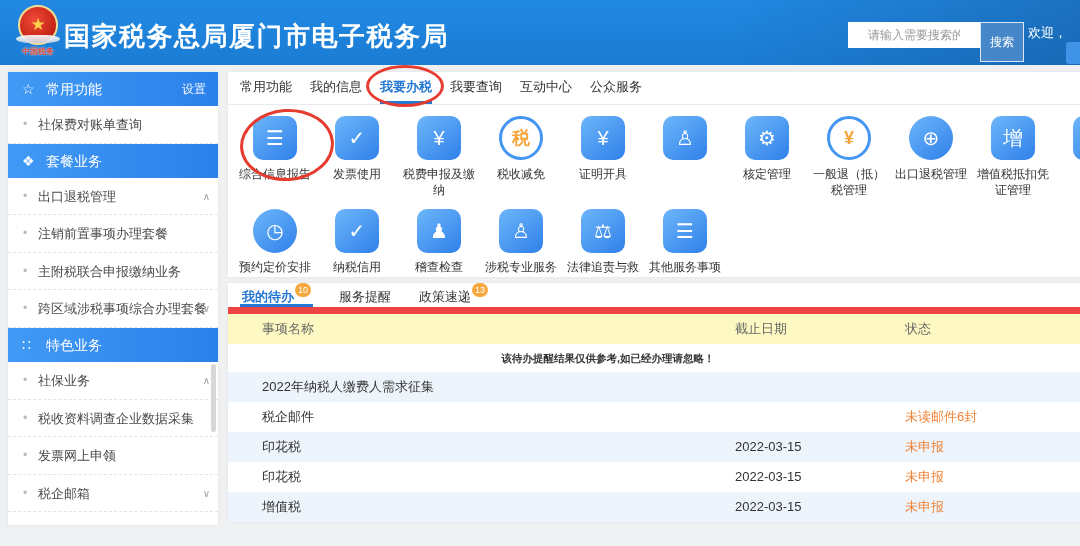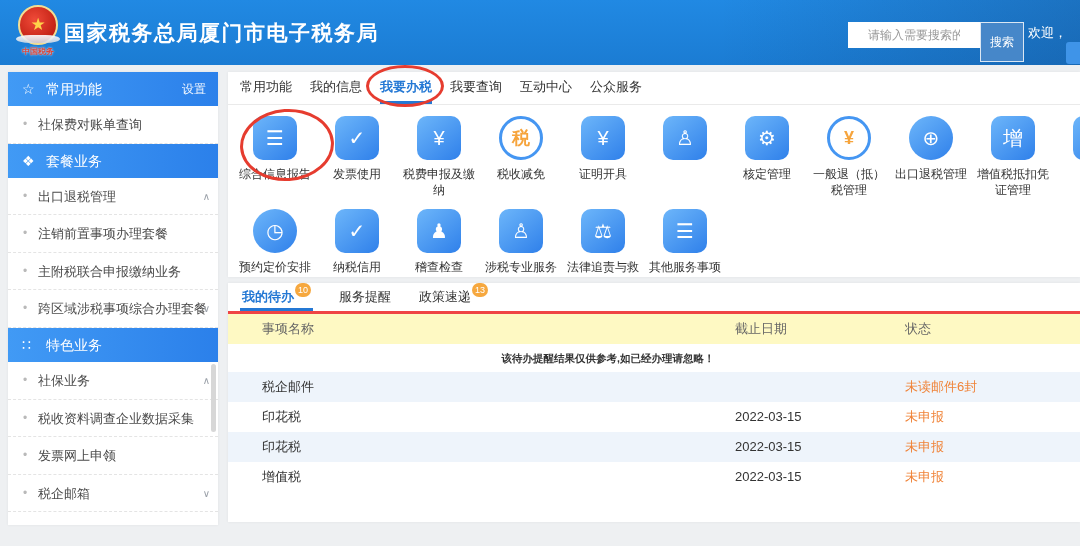--- a/index.html
+++ b/index.html
@@ -17,21 +17,21 @@
   .header::before{content:"";position:absolute;right:0;top:0;width:360px;height:65px;
     background:linear-gradient(90deg,rgba(255,255,255,0),rgba(15,55,105,.28));}
   .logo{position:absolute;left:14px;top:5px;width:48px;text-align:center;}
   .emblem{width:40px;height:40px;margin:0 auto;border-radius:50%;
     background:radial-gradient(circle at 40% 35%,#ef4a38,#c01f13 75%);
     border:2px solid #f3dd92;color:#ffd24a;font-size:17px;line-height:36px;text-align:center;}
   .emblem::after{content:"";position:absolute;left:2px;top:30px;width:44px;height:8px;
     background:linear-gradient(180deg,#ffffff,#cfd8e2);border-radius:40%/60%;opacity:.9;}
   .logo-text{position:relative;z-index:2;margin-top:1px;font-size:8px;font-weight:bold;color:#d9453a;
     text-shadow:0 0 2px #fff;}
-  .app-title{position:absolute;left:64px;top:19px;font-size:21px;font-weight:bold;color:#fff;
+  .app-title{position:absolute;left:64px;top:19px;font-size:26px;font-weight:bold;color:#fff;
     letter-spacing:1.5px;}
   .search{position:absolute;left:848px;top:22px;display:flex;z-index:3;}
   .search input{width:132px;height:26px;border:none;padding:0 20px;font-size:12px;outline:none;
     font-family:"Liberation Sans","DejaVu Sans",sans-serif;}
   .search input::placeholder{color:#999;}
   .search button{width:44px;height:40px;border:1px solid #dbe7f3;background:#4687c9;color:#fff;
     font-size:12px;cursor:pointer;font-family:"Liberation Sans","DejaVu Sans",sans-serif;}
   .welcome{position:absolute;left:1028px;top:24px;color:#fff;font-size:13px;z-index:3;white-space:nowrap;}
   .partial-btn{position:absolute;left:1066px;top:42px;width:40px;height:22px;background:#3f94e8;
     border-radius:3px;z-index:3;}
@@ -64,21 +64,21 @@
     background:linear-gradient(140deg,#6db6fa,#2f80ea);color:#fff;font-size:20px;line-height:44px;
     text-align:center;}
   .svc-icon.circle{border-radius:50%;}
   .svc-icon.ring{border-radius:50%;background:#fff;border:3px solid #4596f2;color:#f6a43c;
     line-height:38px;font-size:18px;font-weight:bold;}
   .svc-label{margin-top:6px;font-size:12px;line-height:1.35;color:#333;min-height:32px;}
 
   
   .panel2{position:absolute;left:228px;top:283px;width:852px;height:239px;background:#fff;
     overflow:hidden;box-shadow:0 0 3px rgba(0,0,0,.06);}
-  .ttabs{display:flex;gap:24px;height:31px;border-bottom:3px solid #ef4444;padding-left:12px;}
+  .ttabs{display:flex;gap:24px;height:31px;border-bottom:7px solid #ef4444;padding-left:12px;}
   .ttab{position:relative;font-size:13px;line-height:28px;color:#333;cursor:pointer;
     border-bottom:3px solid transparent;white-space:nowrap;padding:0 2px;}
   .ttab.active{color:#2478d4;font-weight:bold;border-bottom-color:#2478d4;}
   .badge{display:inline-block;min-width:16px;height:14px;padding:0 3px;margin-left:1px;
     background:#f6a83f;color:#fff;font-size:9px;line-height:14px;font-weight:normal;
     border-radius:8px;text-align:center;position:relative;top:-8px;}
   .thead{position:relative;height:30px;line-height:30px;background:#fef9c3;font-size:13px;color:#666;}
   .thead span{position:absolute;}
   .c1{left:34px;} .c2{left:507px;} .c3{left:677px;}
   .notice{height:28px;line-height:28px;width:760px;text-align:center;font-size:10.5px;
@@ -372,20 +372,25 @@
 
   </div>
   <div class="thead">
     <span class="c1">事项名称</span>
     <span class="c2">截止日期</span>
     <span class="c3">状态</span>
   </div>
   <div class="notice">该待办提醒结果仅供参考,如已经办理请忽略！</div>
   <div class="tbody">
 
+      <div class="trow">
+        <span class="c-name">2022年纳税人缴费人需求征集</span>
+        <span class="c-date"></span>
+        <span class="c-status"></span>
+      </div>
 
       <div class="trow">
         <span class="c-name">税企邮件</span>
         <span class="c-date"></span>
         <span class="c-status">未读邮件6封</span>
       </div>
 
       <div class="trow">
         <span class="c-name">印花税</span>
         <span class="c-date">2022-03-15</span>

